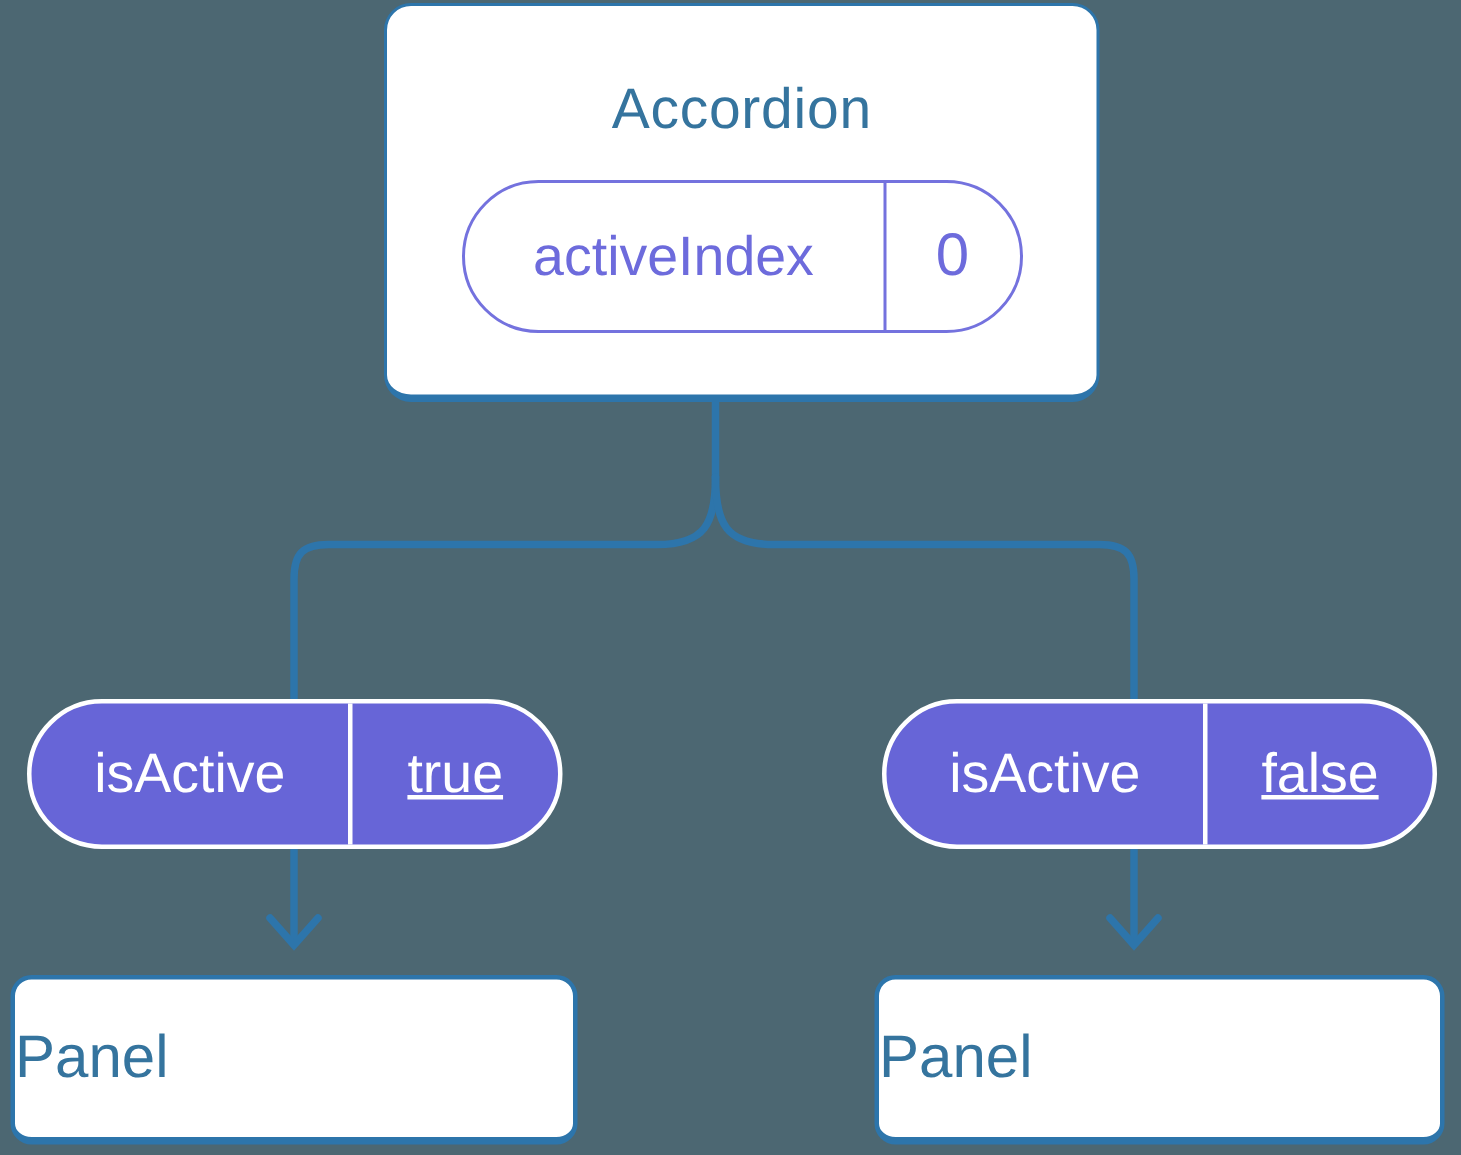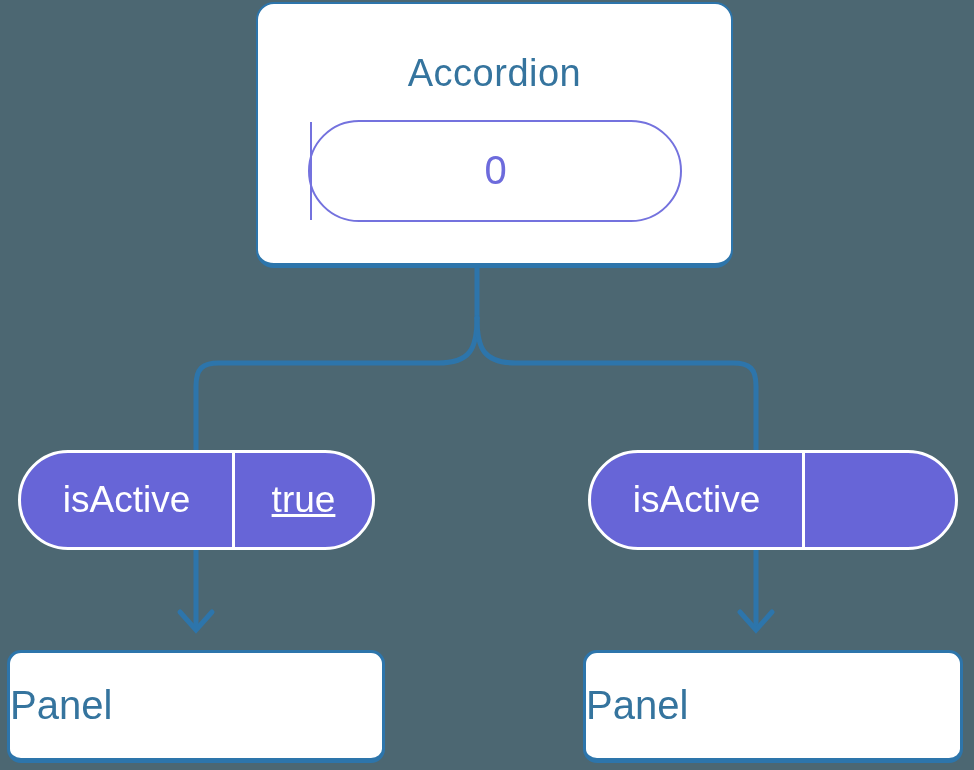--- a/index.html
+++ b/index.html
@@ -75,21 +75,21 @@
     align-items: center;
     justify-content: center;
   }
   .state-pill .seg.label { width: 279px; }
   .state-pill .divider { width: 2px; background: var(--purple-line); }
   .state-pill .seg.value { flex: 1; font-size: 40px; }
 
   
   .prop-pill {
     position: absolute;
-    top: 450px;
+    top: 466px;
     height: 100px;
     background: var(--purple);
     border: 3px solid var(--white);
     border-radius: 50px;
     display: flex;
     align-items: stretch;
     color: var(--white);
     font-size: 37px;
     font-weight: 500;
   }
@@ -132,34 +132,36 @@
     <path class="line" d="M 477 260 L 477 318"></path>
     <path class="line" d="M 477 318 C 477 349 470 363 438 363 L 219 363 C 202 363 196 369 196 386 L 196 627"></path>
     <path class="line" d="M 477 318 C 477 349 484 363 516 363 L 733 363 C 750 363 756 369 756 386 L 756 627"></path>
     <path class="arrow" d="M 180 612 L 196 630 L 212 612"></path>
     <path class="arrow" d="M 740 612 L 756 630 L 772 612"></path>
   </svg>
 
   <div class="accordion-card">
     <div class="card-title">Accordion</div>
     <div class="state-pill">
+      <span class="seg label">activeIndex</span>
       <span class="divider"></span>
       <span class="seg value">0</span>
     </div>
   </div>
 
   <div class="prop-pill" id="prop-pill-left">
     <span class="seg label">isActive</span>
     <span class="divider"></span>
     <span class="seg value">true</span>
   </div>
 
   <div class="prop-pill" id="prop-pill-right">
     <span class="seg label">isActive</span>
     <span class="divider"></span>
+    <span class="seg value">false</span>
   </div>
 
   <div class="panel-card" id="panel-left">
     <span>Panel</span>
   </div>
 
   <div class="panel-card" id="panel-right">
     <span>Panel</span>
   </div>
 

